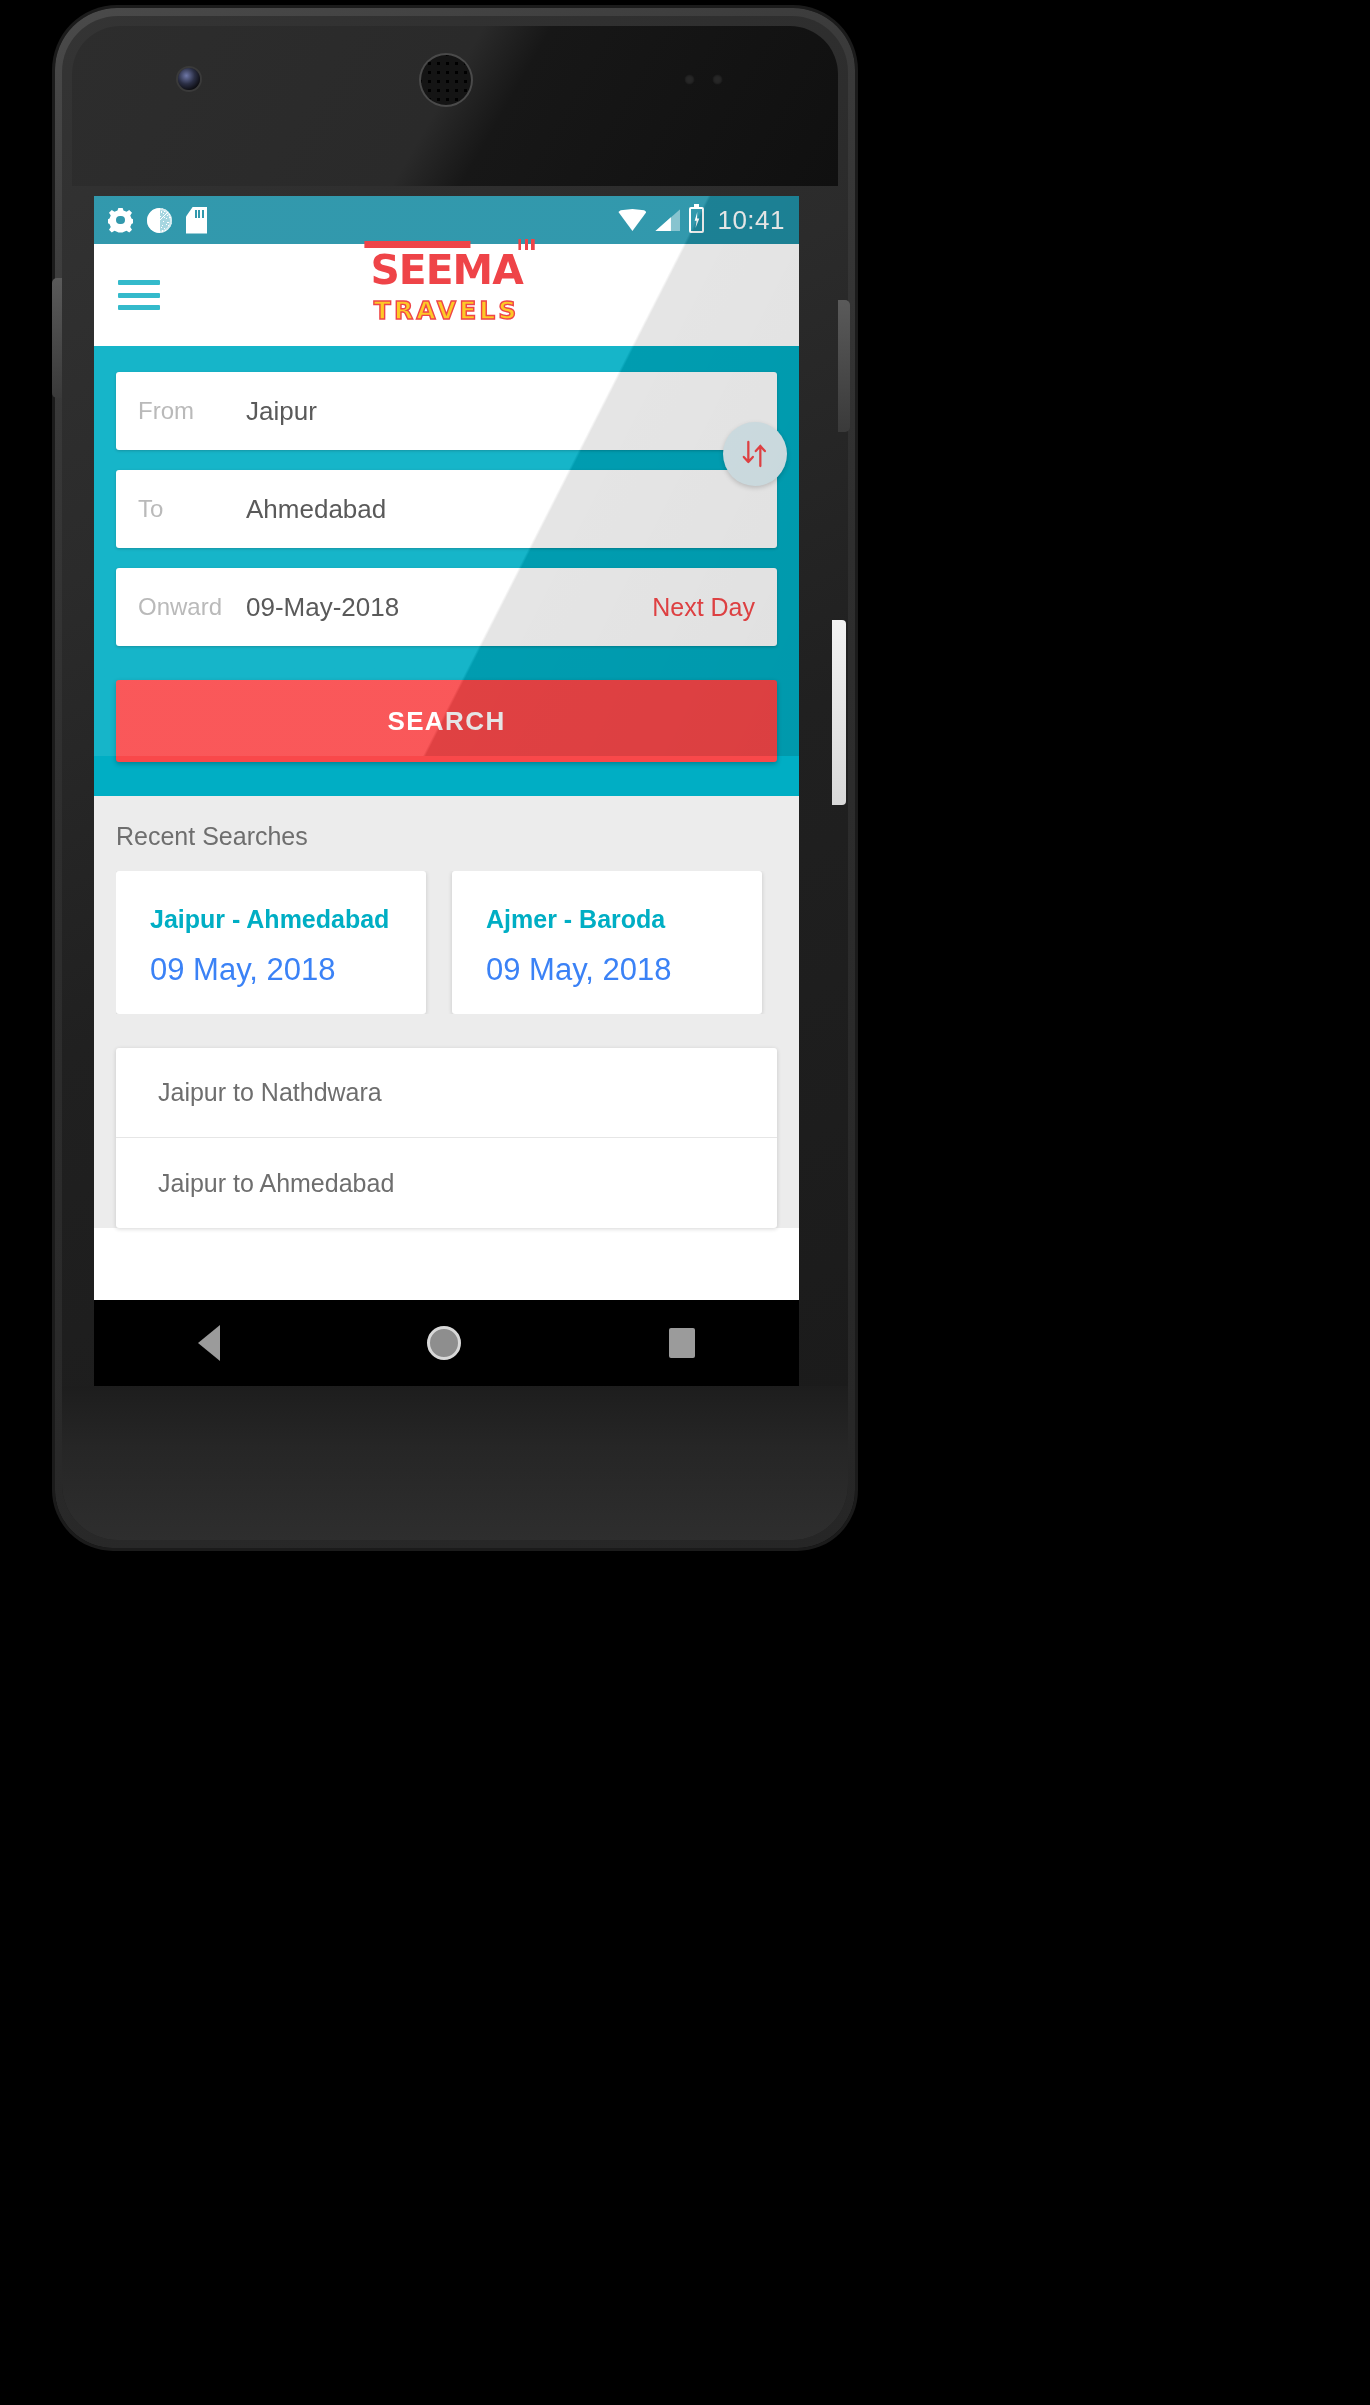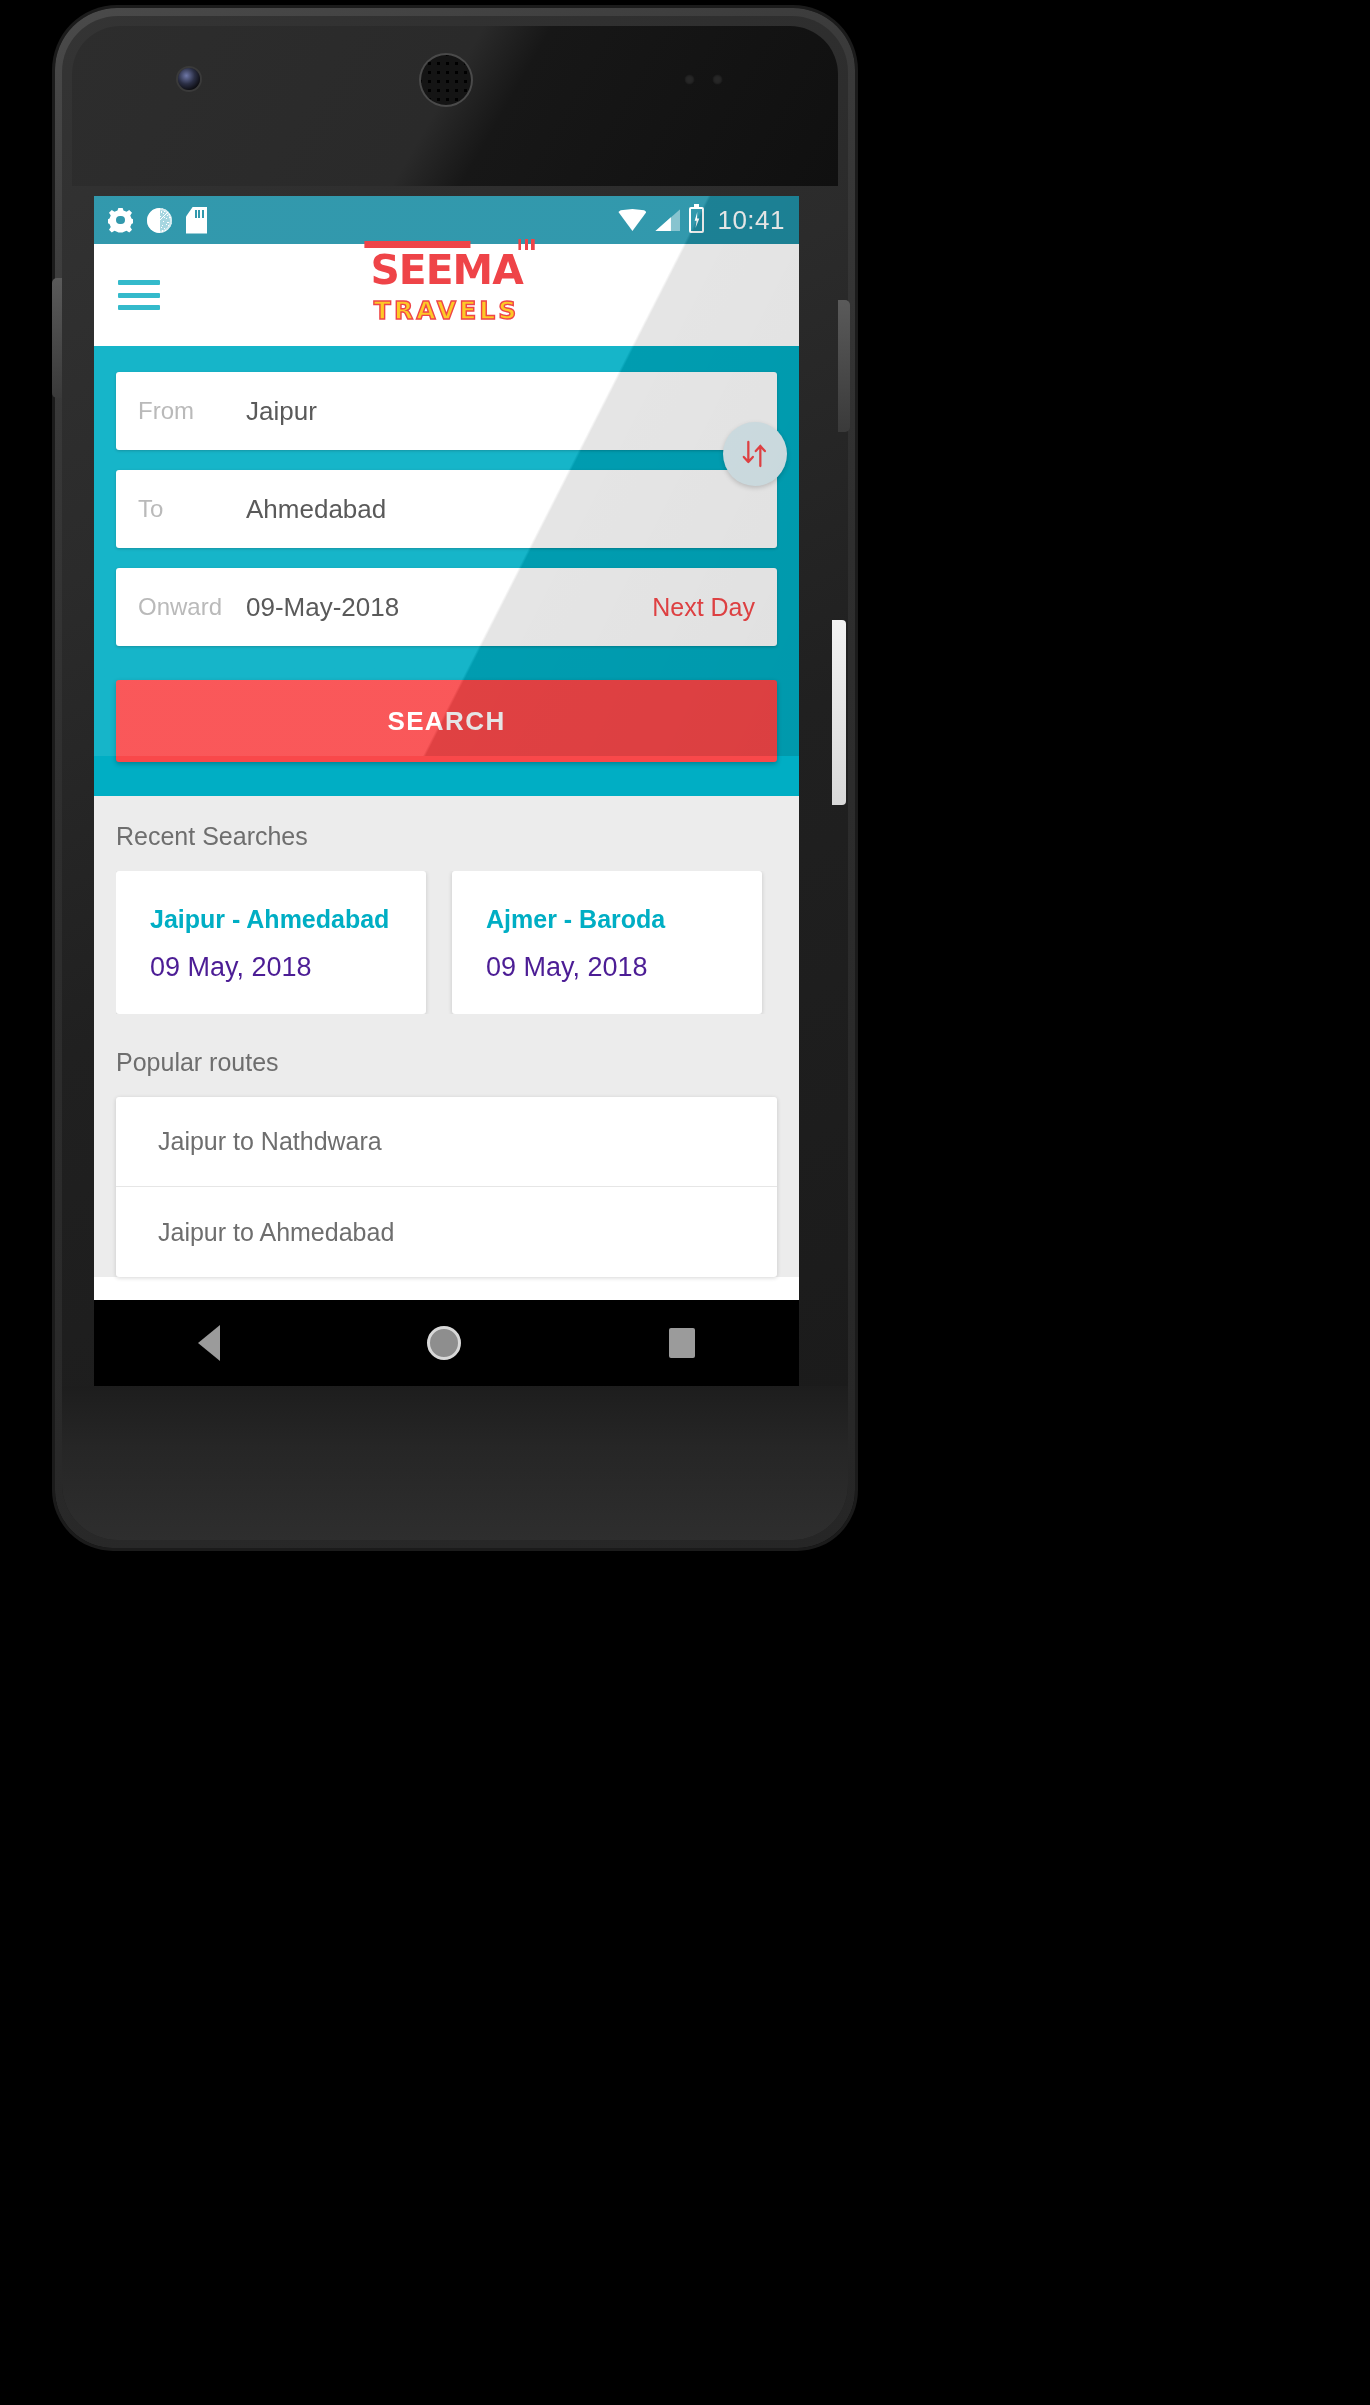--- a/index.html
+++ b/index.html
@@ -165,21 +165,21 @@
   
   .content{ background:#ececec; padding:26px 22px 0; }
   .sec-title{ font-size:25px; font-weight:normal; color:#6e6e6e; margin-bottom:20px; }
 
   .recent-row{ display:flex; gap:26px; margin-bottom:34px; overflow:hidden; }
   .recent-card{
     flex:0 0 auto; width:310px; height:143px; background:#fff; border-radius:3px;
     padding:34px 0 0 34px; box-shadow:0 1px 4px rgba(0,0,0,.16); cursor:pointer;
   }
   .recent-card .route{ color:#00aec4; font-size:25px; font-weight:bold; margin-bottom:18px; }
-  .recent-card .date{ color:#4c1d95; font-size:27px; }
+  .recent-card .date{ color:#3b82f6; font-size:31px; }
 
   .routes-card{ background:#fff; border-radius:3px; box-shadow:0 1px 4px rgba(0,0,0,.16);text-align:right; }
   .route-item{ height:90px; display:flex; align-items:center; padding:0 42px;
     border-bottom:1px solid #e6e6e6; color:#6e6e6e; font-size:25px; cursor:pointer; }
   .route-item:last-child{ border-bottom:none; }
 
   
   .navbar{
     position:absolute; left:94px; top:1300px; width:705px; height:86px; background:#000;
     display:flex; align-items:center; justify-content:space-around; z-index:70;
@@ -282,21 +282,20 @@
           <div class="route">Jaipur - Ahmedabad</div>
           <div class="date">09 May, 2018</div>
         </div>
         <div class="recent-card">
           <div class="route">Ajmer - Baroda</div>
           <div class="date">09 May, 2018</div>
         </div>
 
       </div>
 
-      <div class="sec-title">Popular routes</div>
 
       <div class="routes-card">
         <div class="route-item">Jaipur to Nathdwara</div>
         <div class="route-item">Jaipur to Ahmedabad</div>
       </div>
 
     </div>
   </div>
 
   <div class="navbar">

